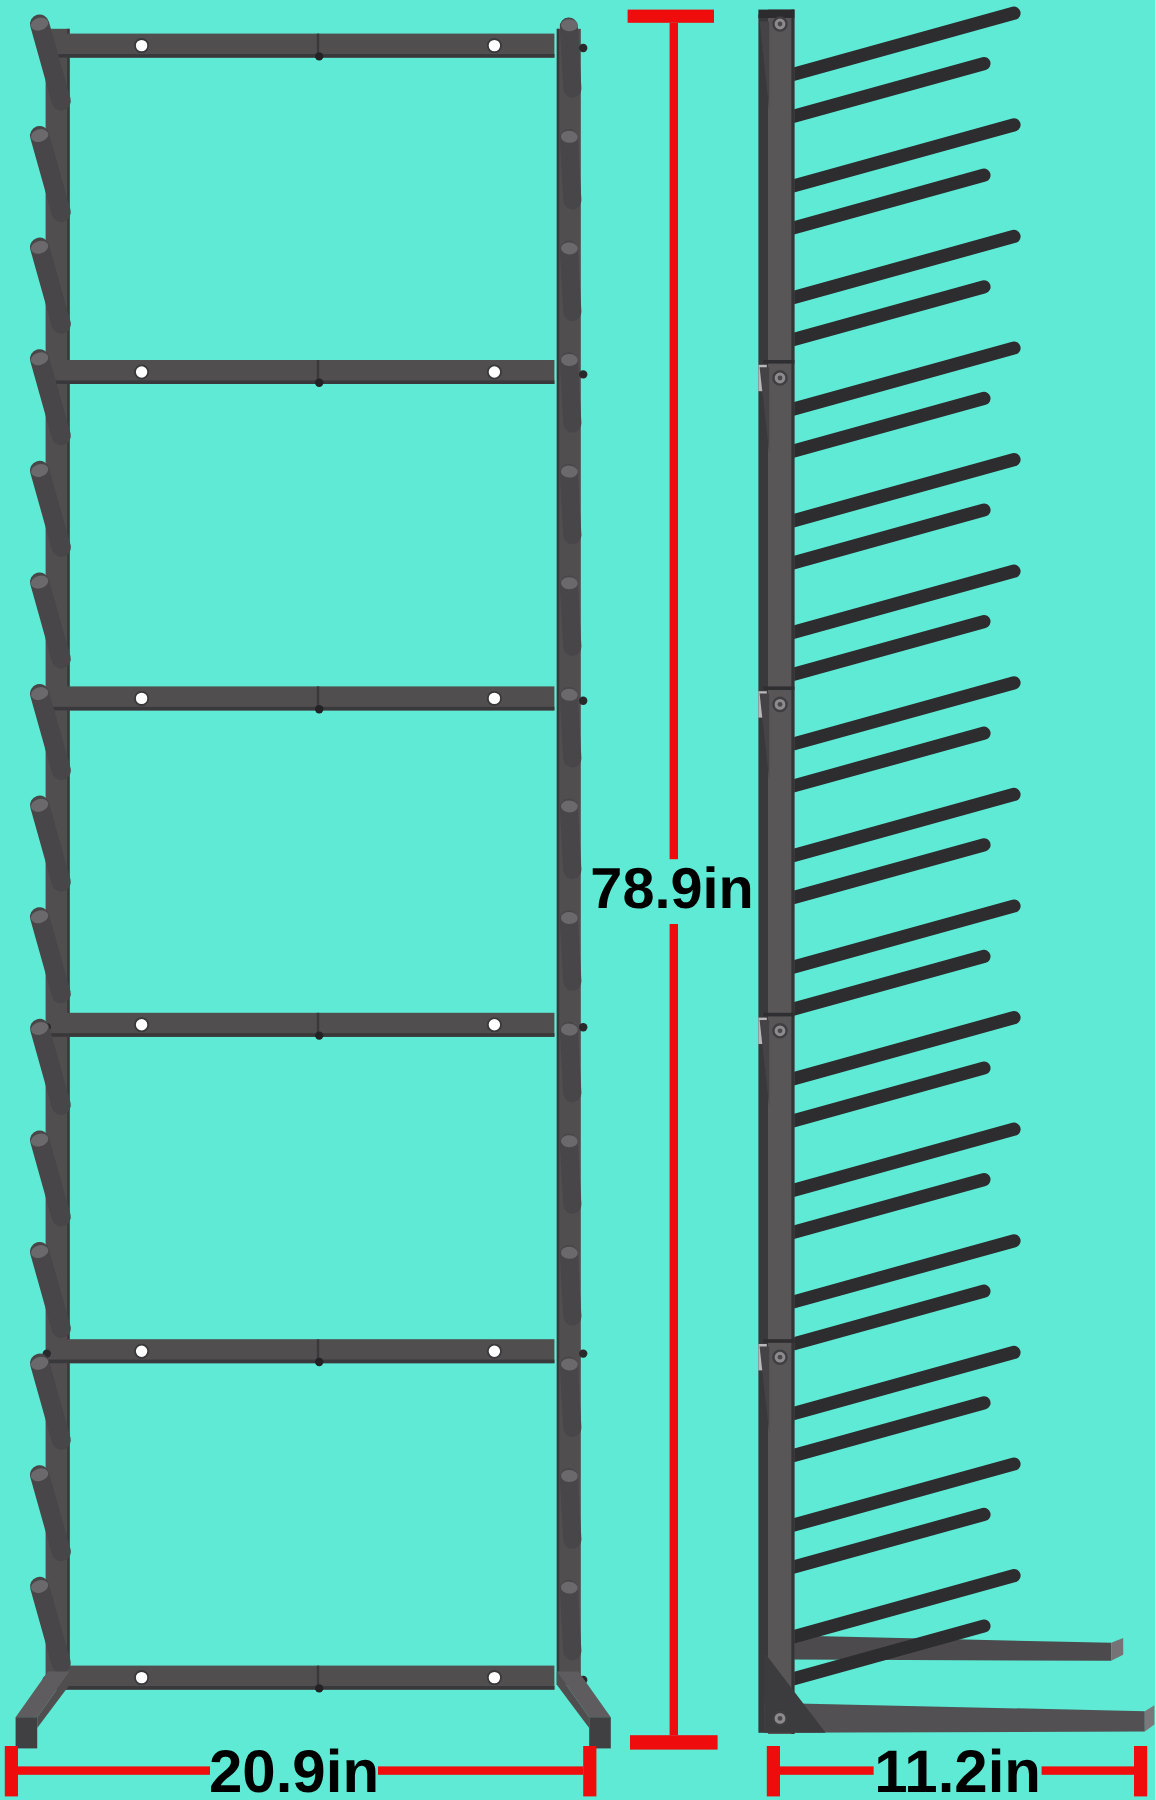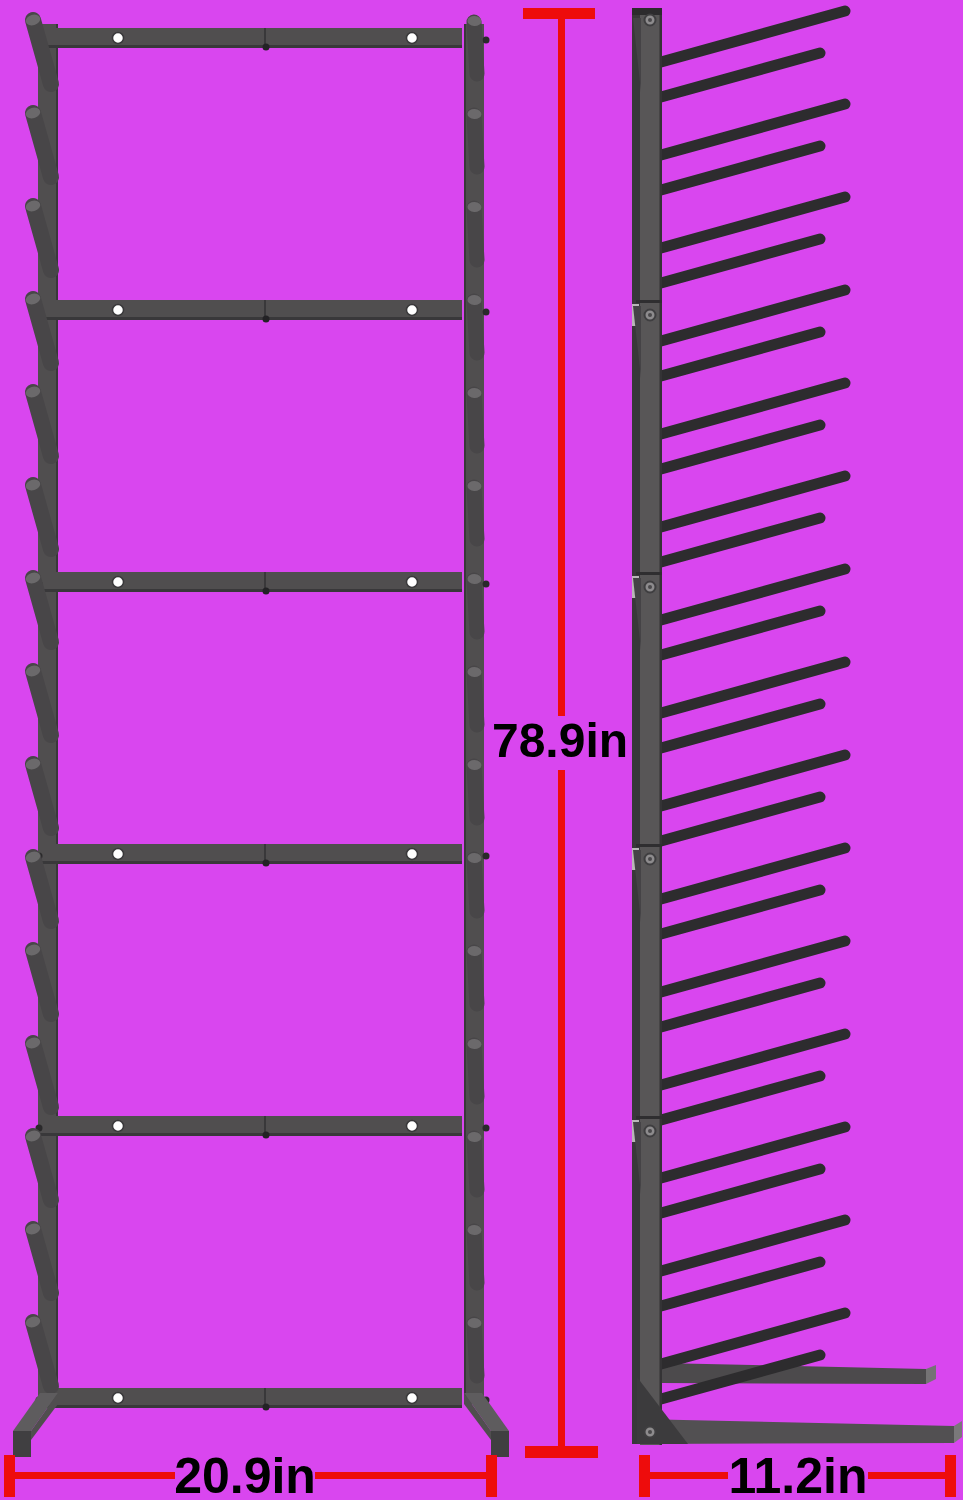--- a/index.html
+++ b/index.html
@@ -1,16 +1,16 @@
 <!DOCTYPE html>
 <html><head>
 <meta charset="utf-8">
 <style>
   html,body{margin:0;padding:0;background:#ffffff;}
-  .canvas{position:relative;width:963px;height:1500px;background:#d946ef;overflow:hidden;
+  .canvas{position:relative;width:963px;height:1500px;background:#5eead4;overflow:hidden;
           font-family:"Liberation Sans",sans-serif;}
   svg text{font-family:"Liberation Sans",sans-serif;font-weight:bold;}
 </style>
 </head>
 <body>
 
 <div class="canvas">
   <svg id="diagram" width="963" height="1500" viewBox="0 0 963 1500">
     <g id="front-view">
         <rect x="38" y="24" width="20" height="1380" fill="#504e4f"></rect>

